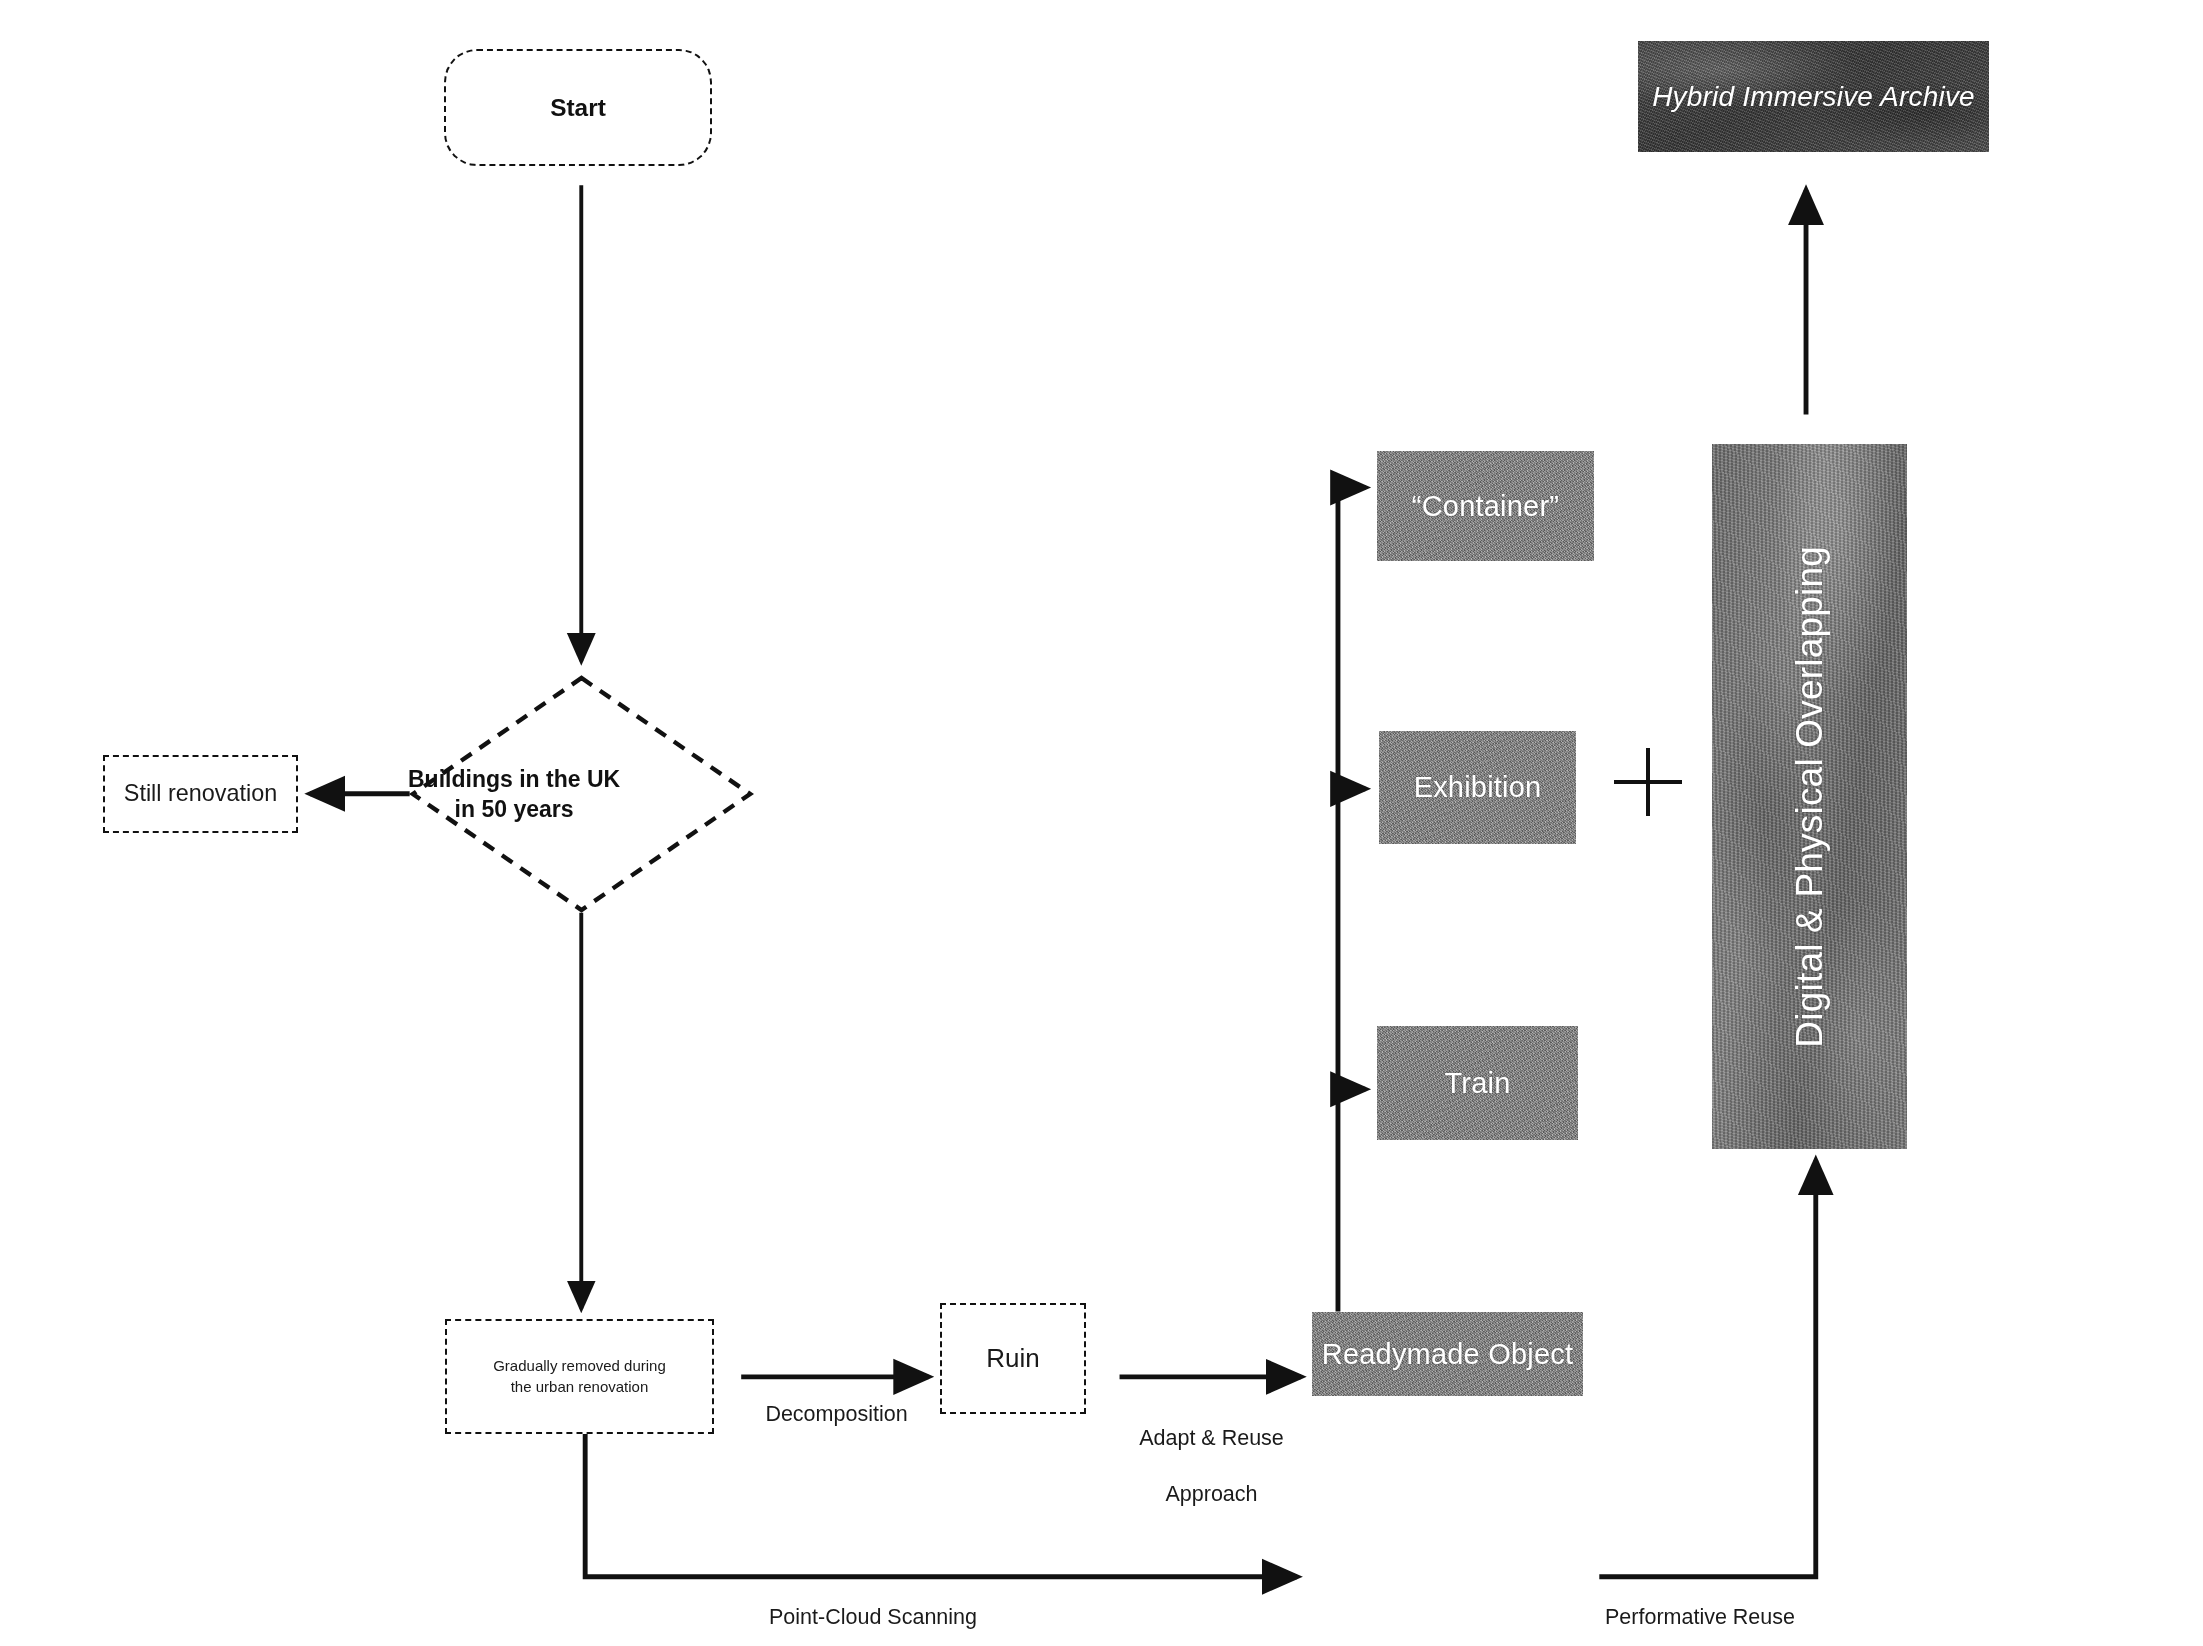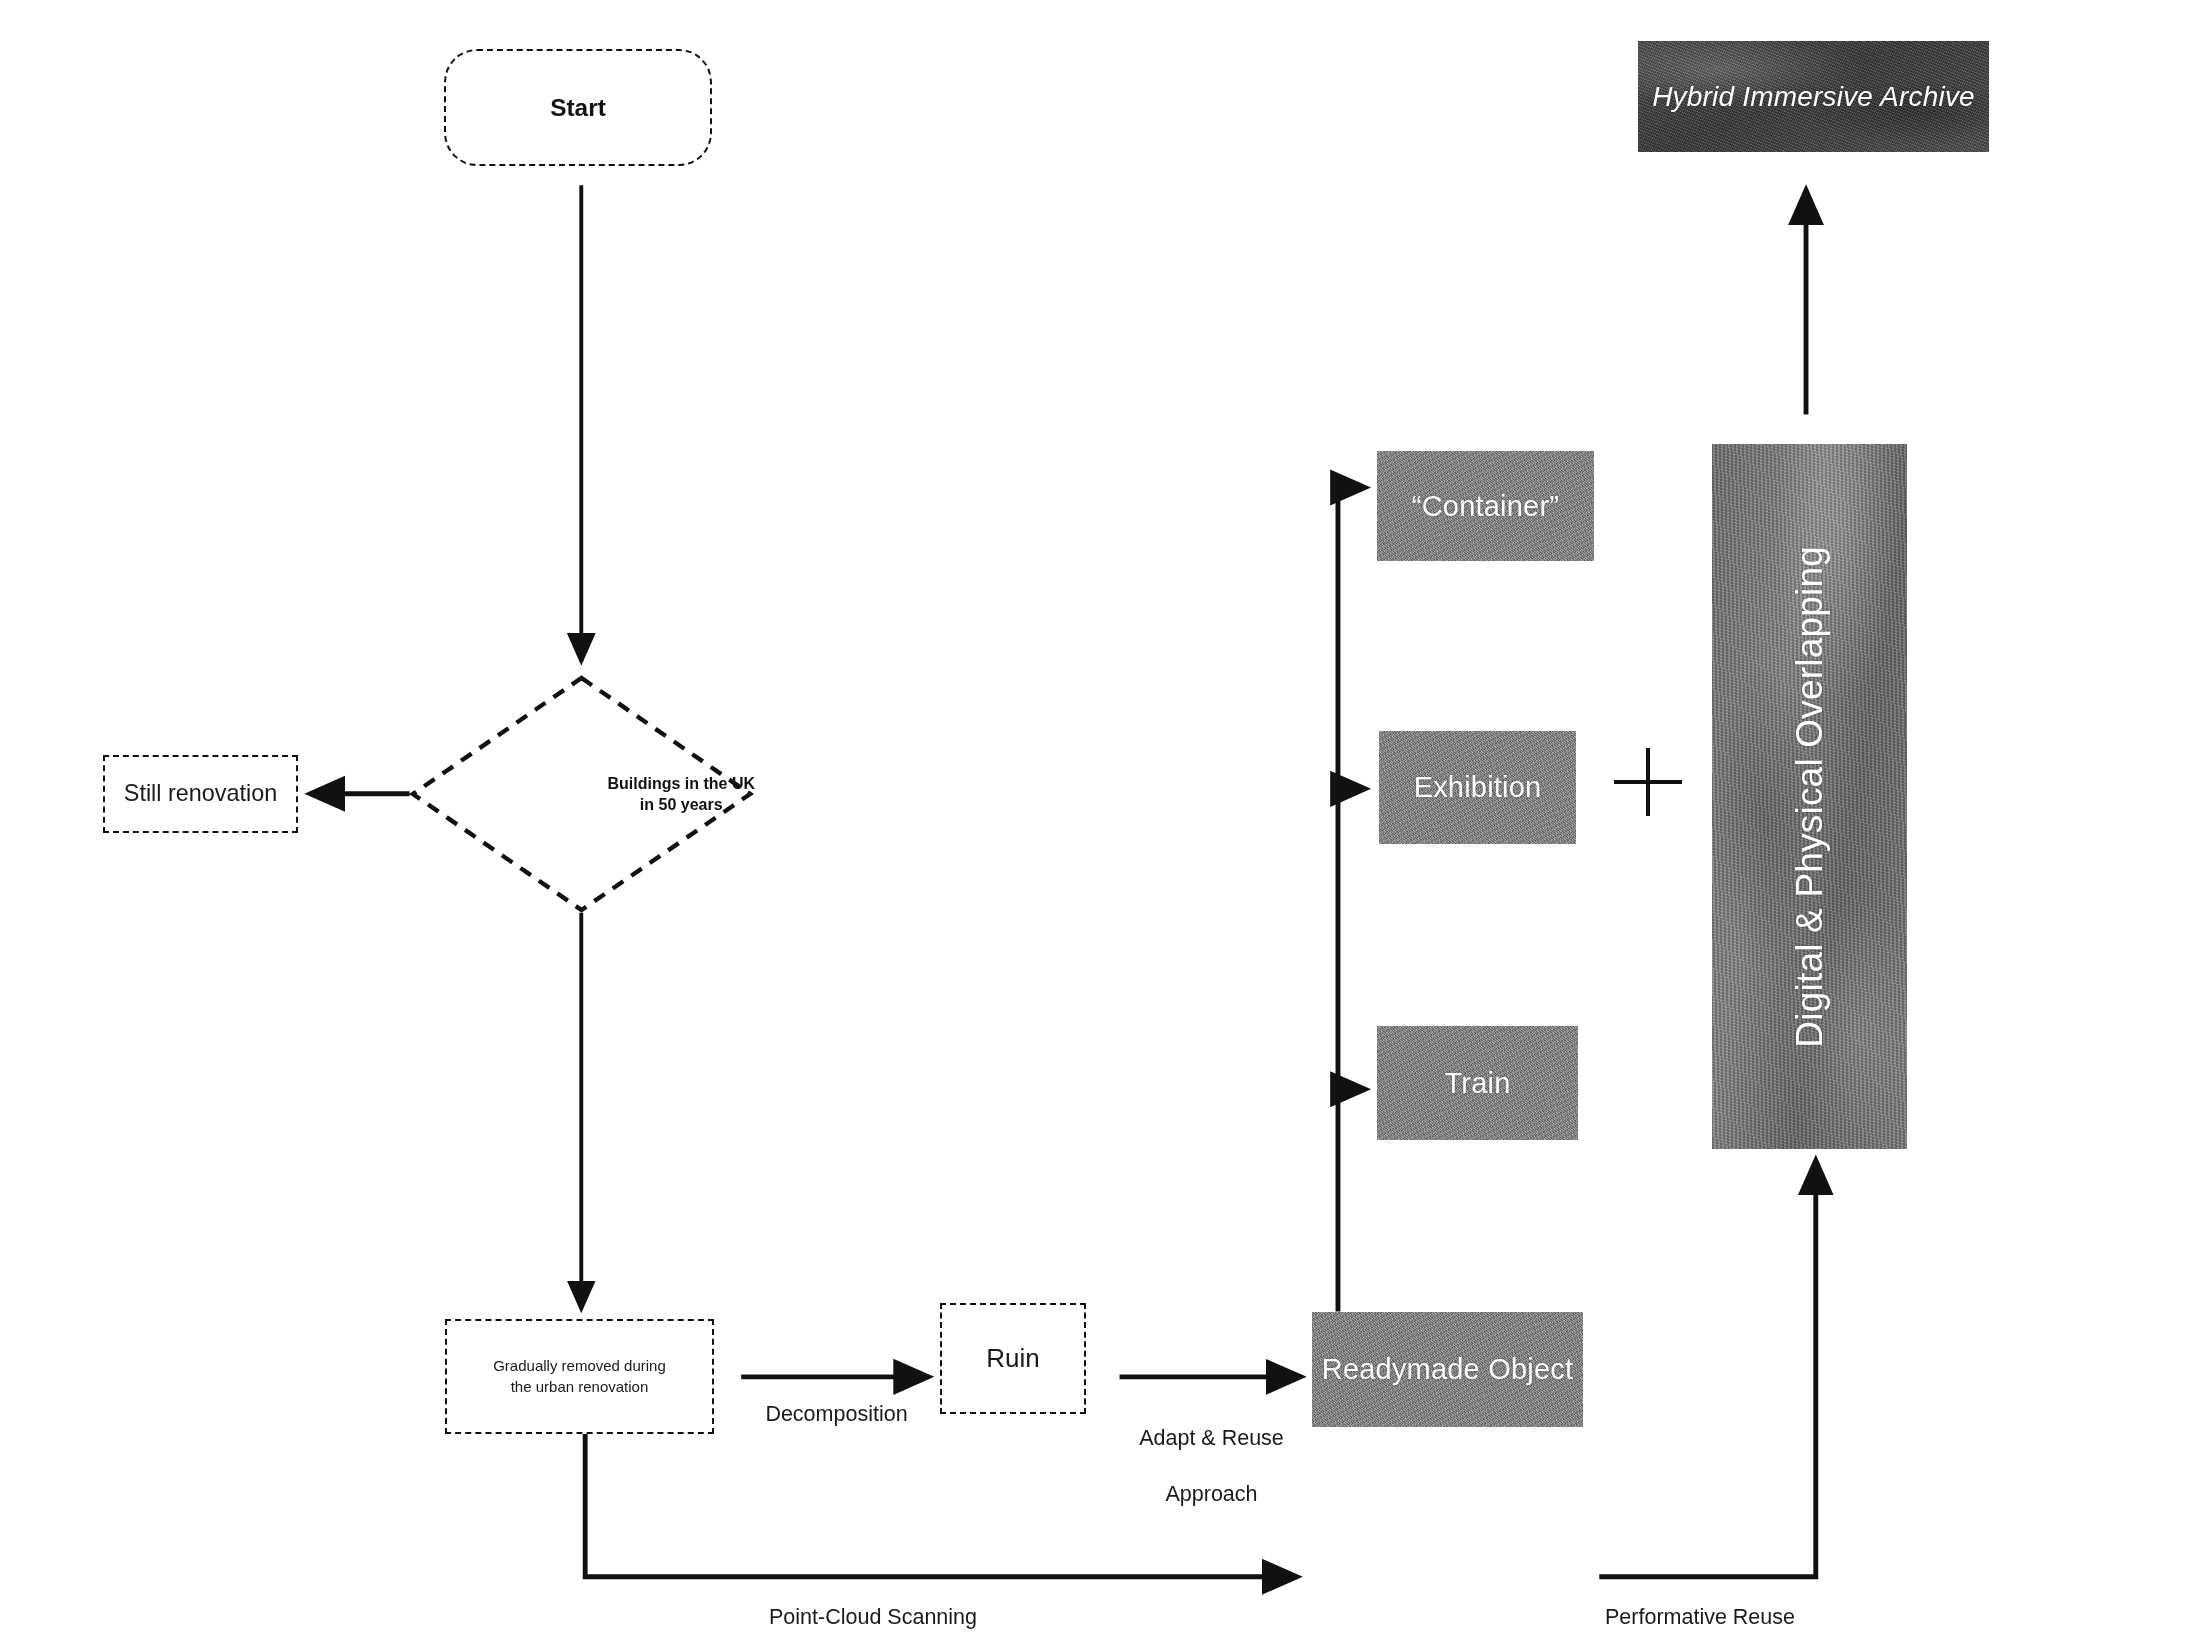--- a/index.html
+++ b/index.html
@@ -58,24 +58,24 @@
     top: 0;
   }
   .diamond-label {
     position: absolute;
     left: 0;
     top: 0;
     width: 100%;
     height: 100%;
     display: flex;
     align-items: center;
-    justify-content: flex-end;
+    justify-content: flex-start;
     text-align: center;
     font-weight: bold;
-    font-size: 16px;
+    font-size: 23px;
     line-height: 1.32;
     color: #111111;
   }
 
   
   .light-label {
     font-size: 15px;
     line-height: 1.35;
     color: #1a1a1a;
     font-weight: normal;
@@ -232,21 +232,21 @@
     <span class="light-label">
       <span style="display:block;">Gradually removed during</span>
       <span style="display:block;">the urban renovation</span>
     </span>
   </div>
 
   <div class="node dashed" style="left:940px; top:1303px; width:146px; height:111px;">
     <span class="light-label" style="font-size:26px;">Ruin</span>
   </div>
 
-  <div class="photo" style="left:1312px; top:1312px; width:271px; height:115px;">
+  <div class="photo" style="left:1312px; top:1312px; width:271px; height:84px;">
     <span class="grain tex-mid"></span>
     <span class="cap">Readymade Object</span>
   </div>
 
 
   <div class="photo" style="left:1377px; top:451px; width:217px; height:110px;">
     <span class="grain tex-mid"></span>
     <span class="cap">“Container”</span>
   </div>
 

